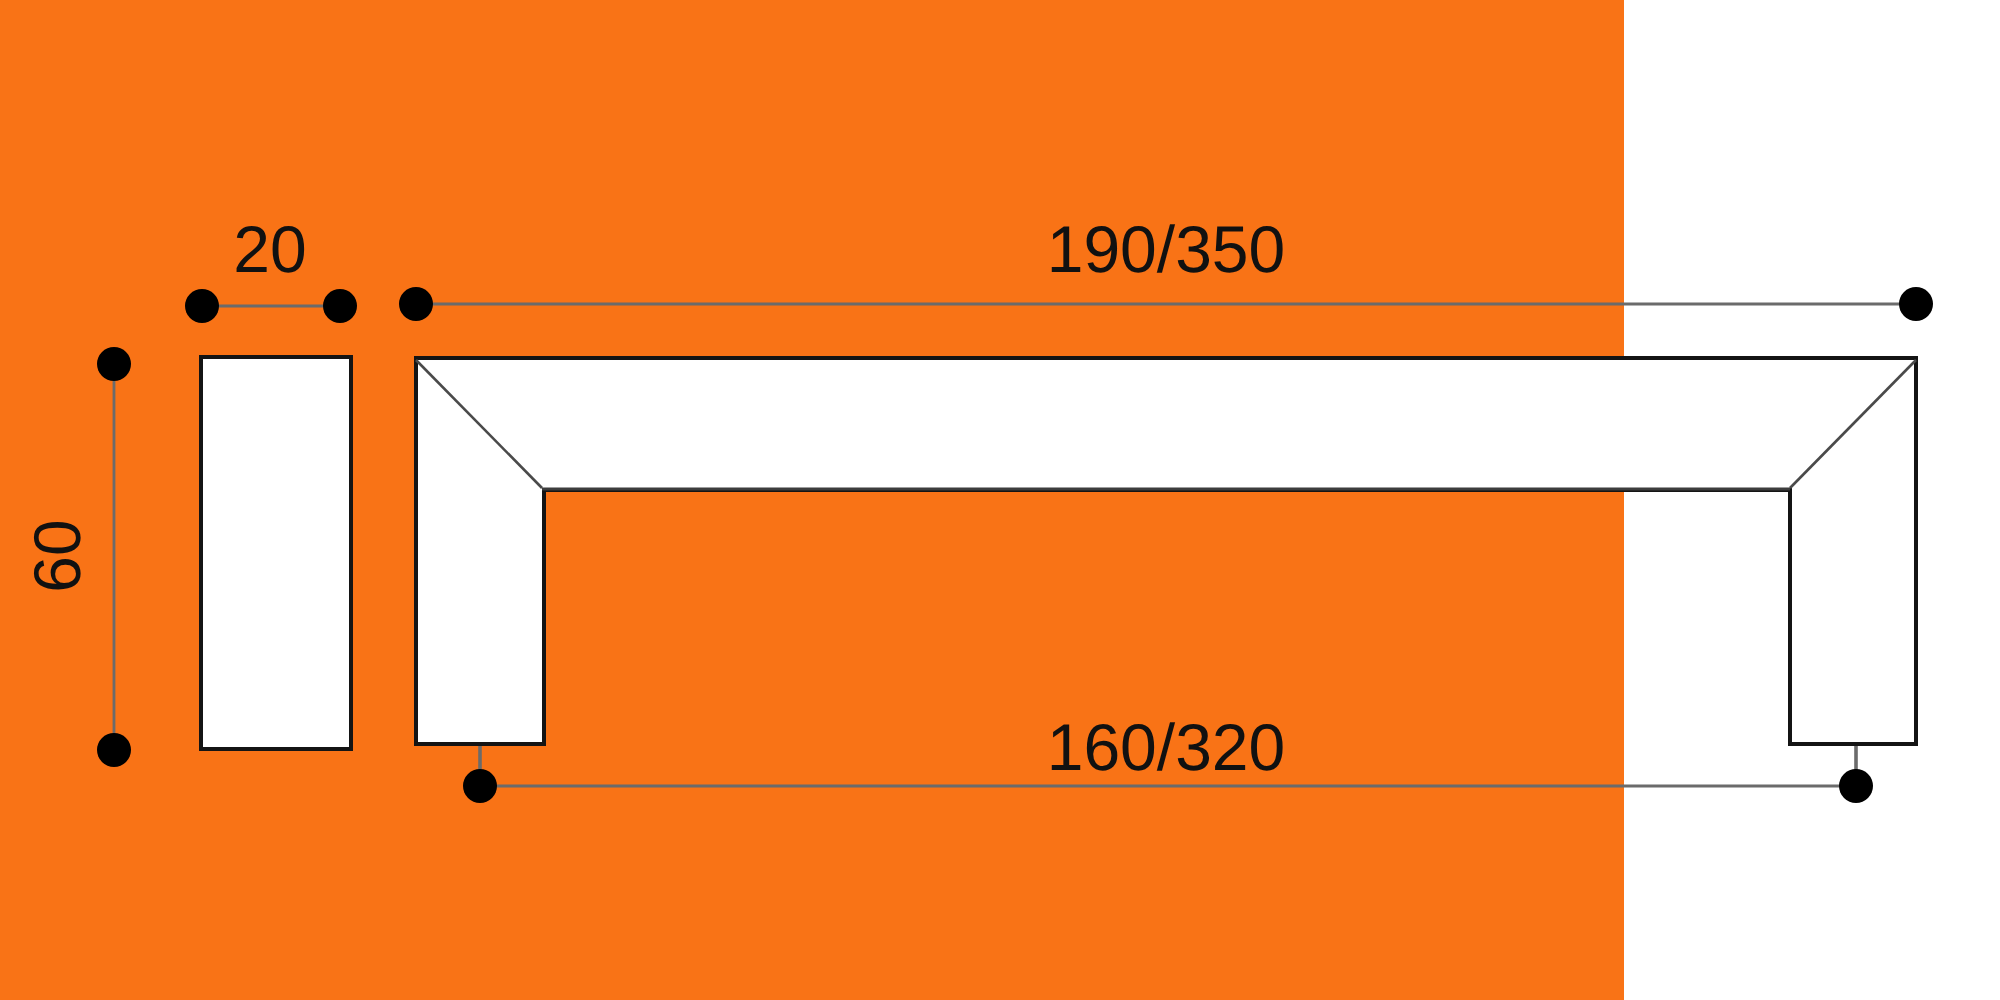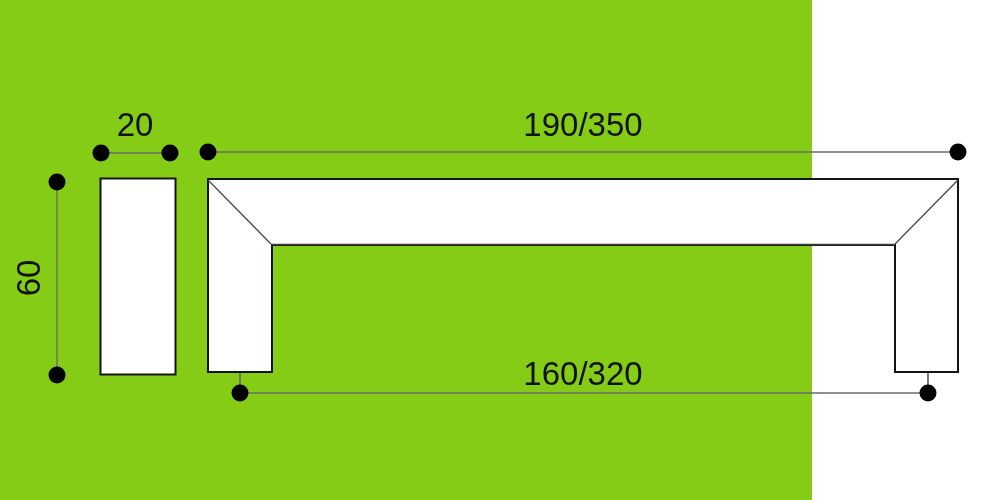--- a/index.html
+++ b/index.html
@@ -11,21 +11,21 @@
   body {
     width: 1000px;
     height: 500px;
     overflow: hidden;
     font-family: "Liberation Sans", sans-serif;
   }
   #drawing-root {
     position: relative;
     width: 812px;
     height: 500px;
-    background: #84cc16;
+    background: #f97316;
   }
   #drawing-svg {
     position: absolute;
     top: 0;
     left: 0;
     width: 1000px;
     height: 500px;
     display: block;
   }
   .dim-text {

